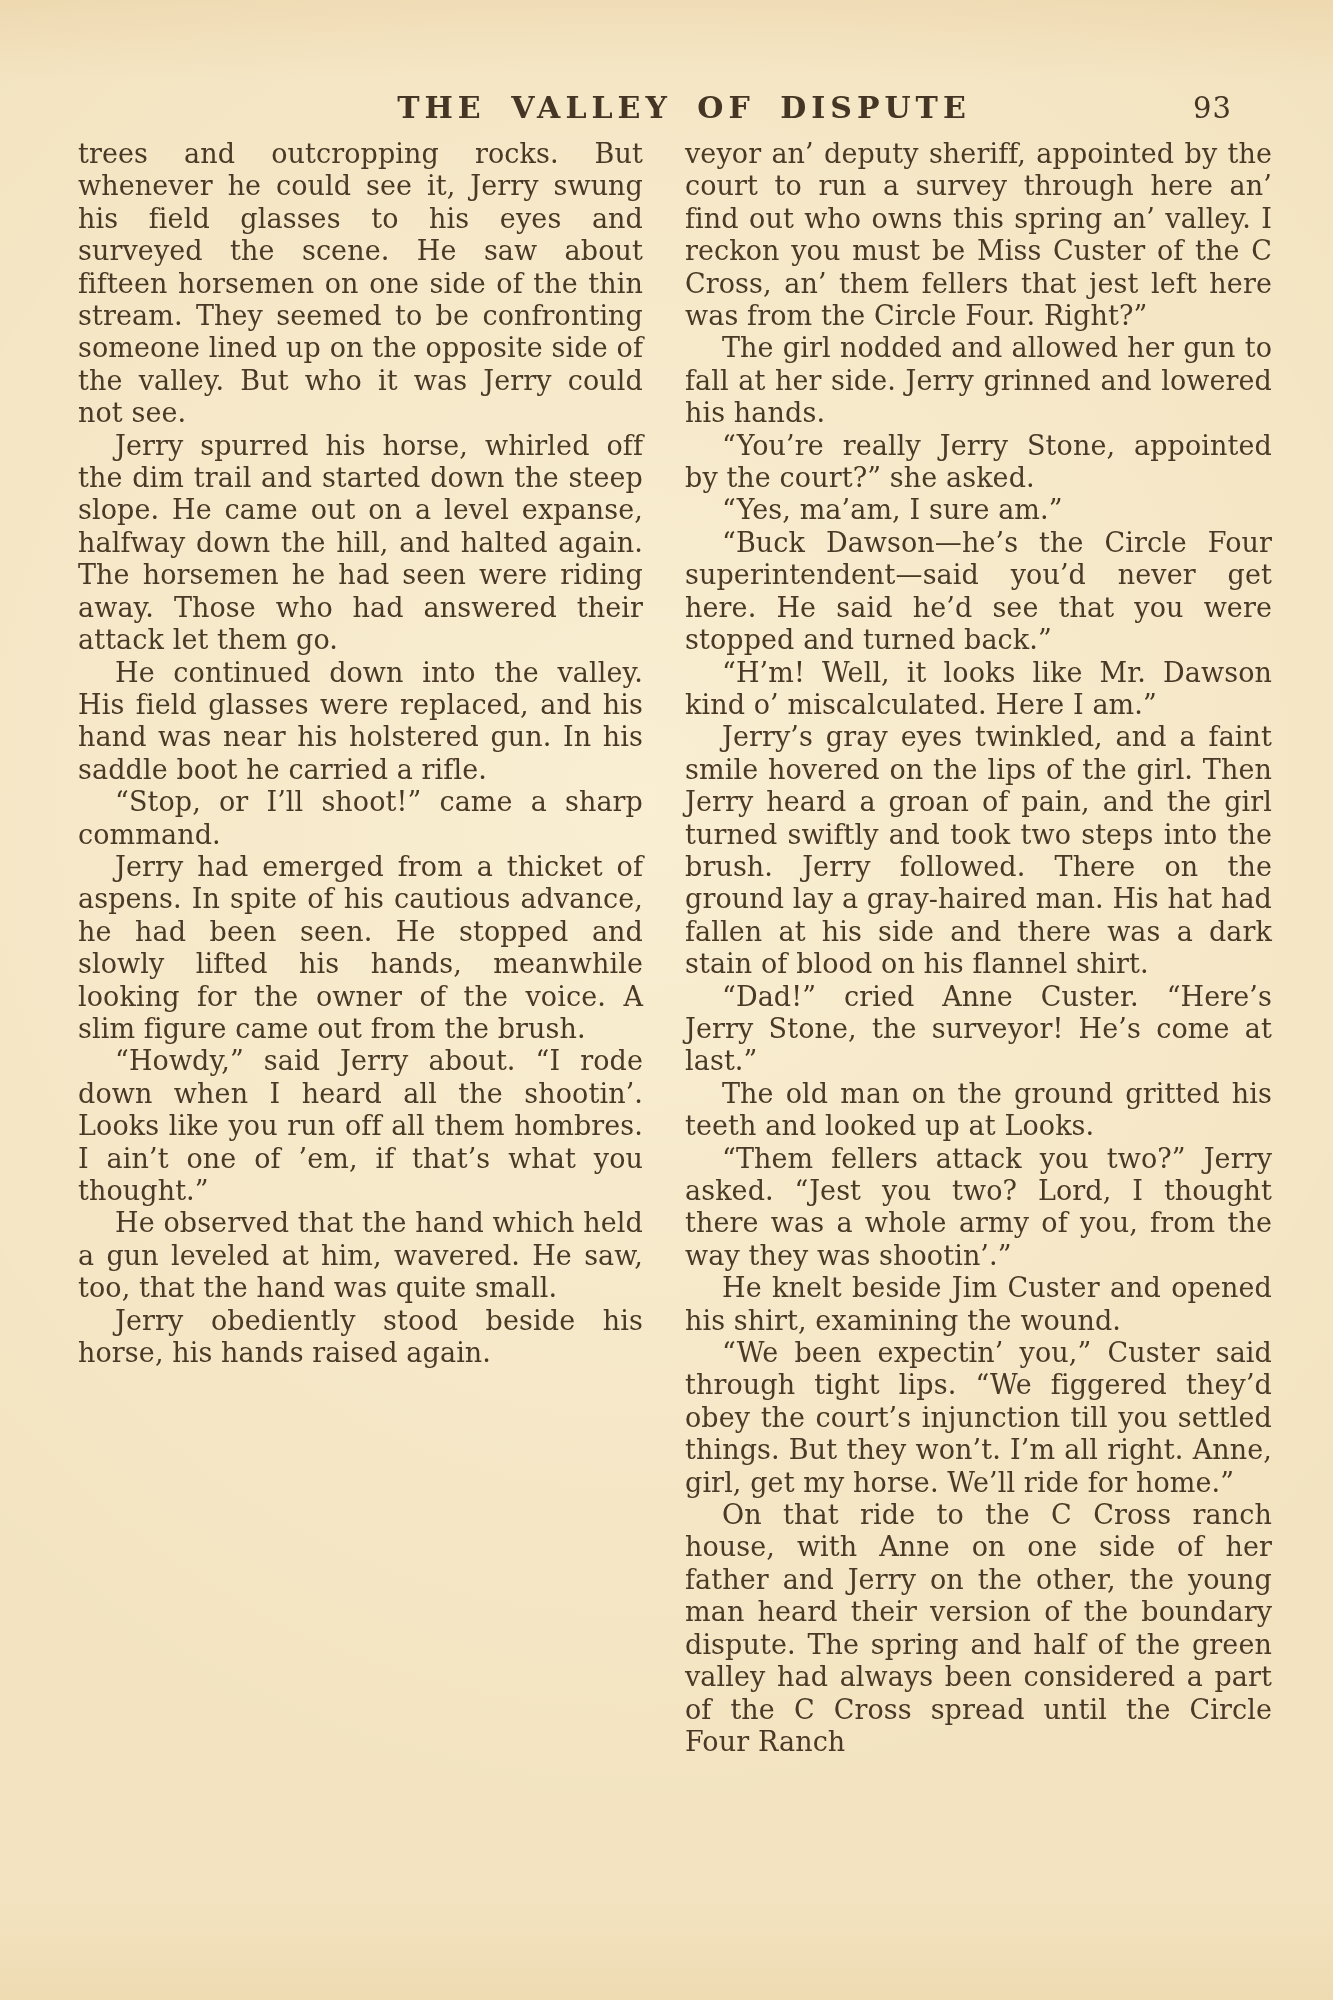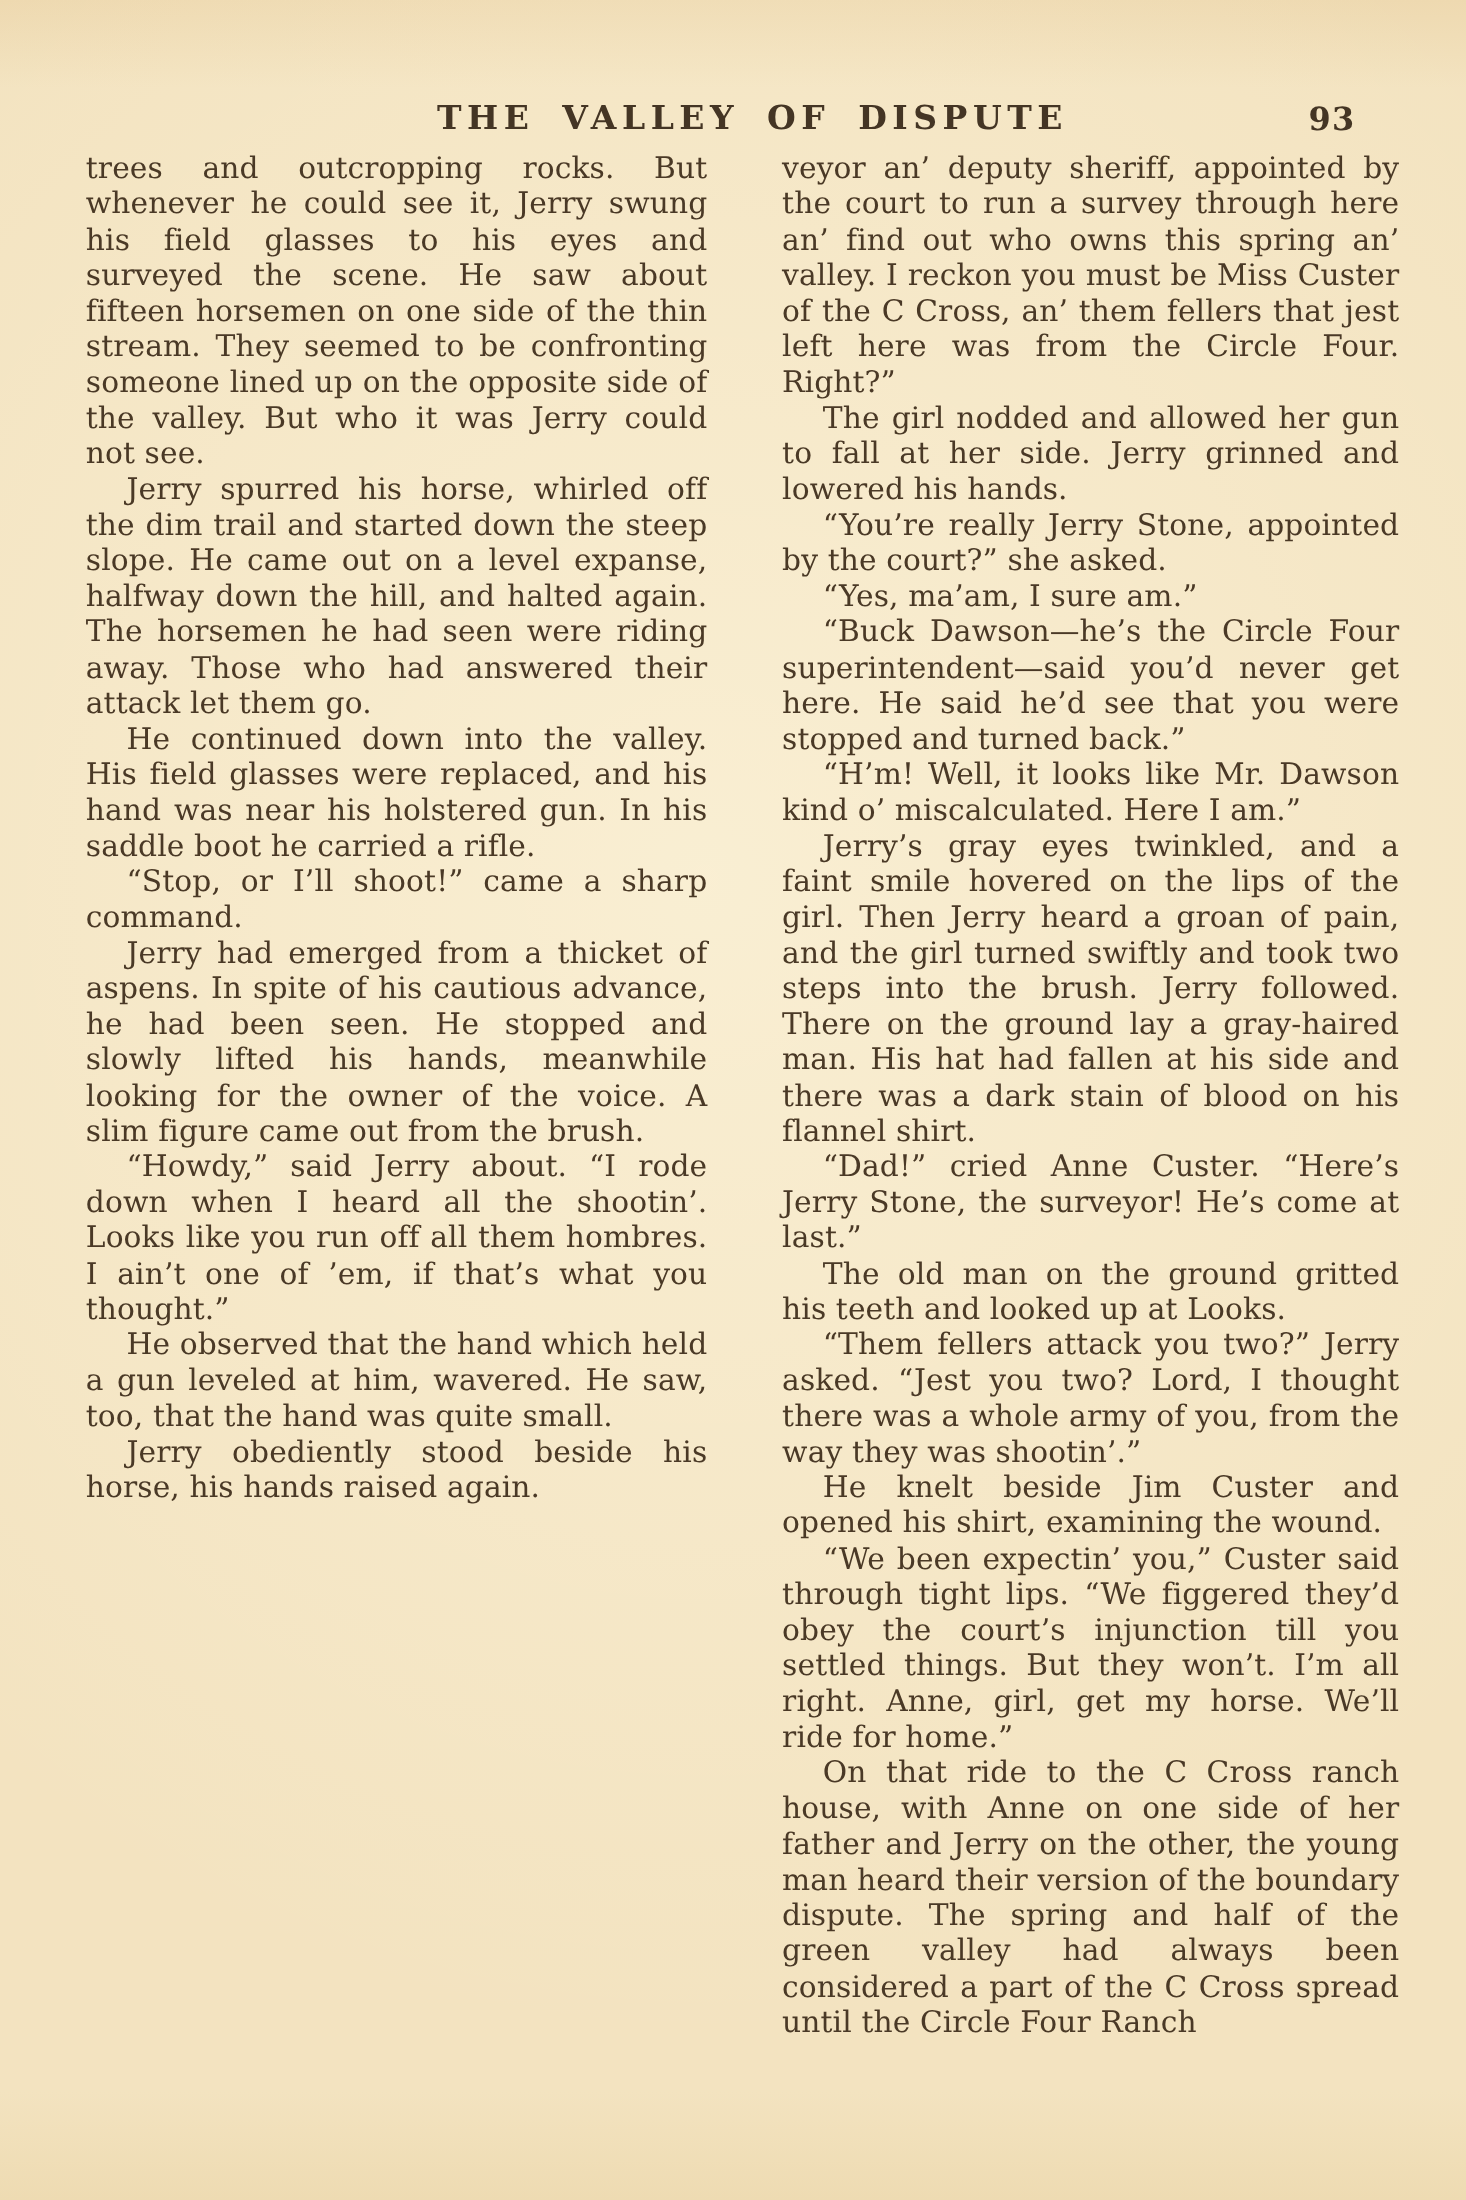--- a/index.html
+++ b/index.html
@@ -34,31 +34,31 @@
     font-weight: bold;
     letter-spacing: 5px;
     word-spacing: 10px;
     color: #443524;
   }
   .page-number {
     position: absolute;
     right: 40px;
     top: 1px;
     font-size: 29px;
-    font-weight: bold;
+    font-weight: normal;
     letter-spacing: 1px;
     color: #443524;
   }
   .text-columns {
     position: absolute;
     top: 138px;
     left: 78px;
     right: 61px;
     display: flex;
-    gap: 68px;
+    gap: 42px;
   }
   .column { min-width: 0; }
   .column-left  { width: 565px; flex: 0 0 565px; }
   .column-right { flex: 1 1 auto; }
   .para {
     margin: 0;
     font-size: 27px;
     line-height: 32.4px;
     text-align: justify;
     letter-spacing: 0.1px;

